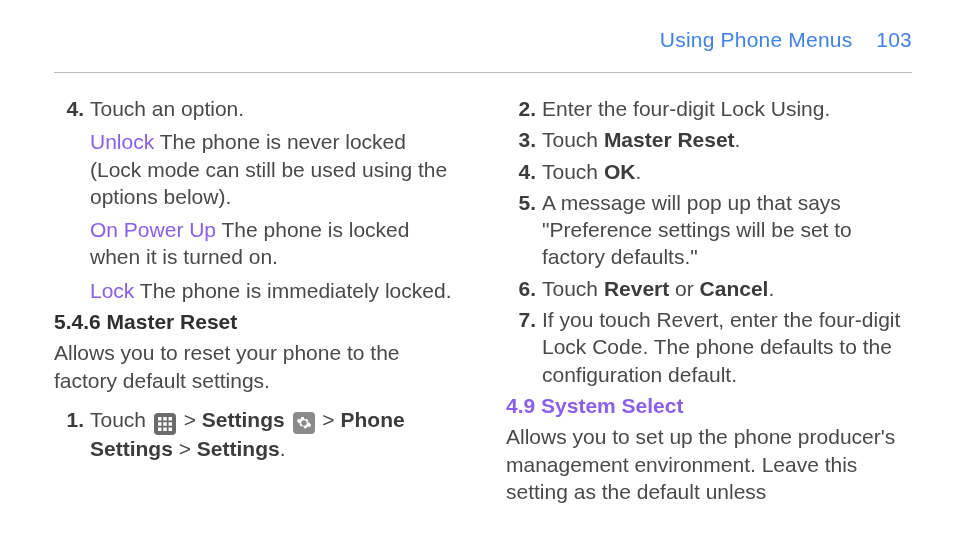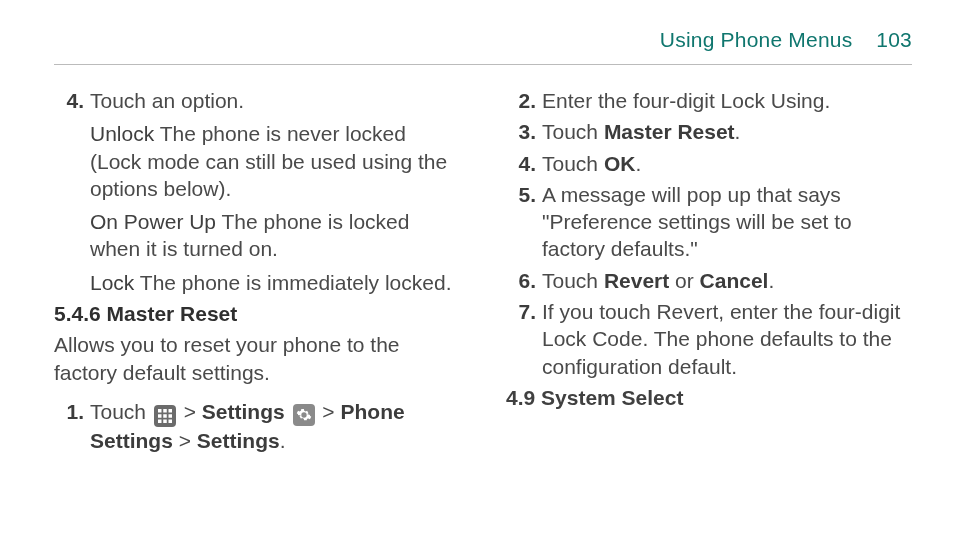--- a/index.html
+++ b/index.html
@@ -7,35 +7,35 @@
     width:954px;height:546px;
     font-family:"Helvetica Neue",Helvetica,Arial,sans-serif;
     font-weight:300;
     color:#4a4a4a;
     background:#fff;
     position:relative;
   }
   .page{box-sizing:border-box;padding:28px 42px 0 54px;}
   .header{
     display:flex;justify-content:flex-end;align-items:baseline;
-    border-bottom:1px solid #bbb;padding-bottom:12px;margin-bottom:22px;
-    font-size:21px;color:#0f766e;letter-spacing:.2px;
+    border-bottom:1px solid #bbb;padding-bottom:20px;margin-bottom:22px;
+    font-size:21px;color:#3b82f6;letter-spacing:.2px;
   }
   .header .pnum{margin-left:24px;}
   .cols{display:flex;gap:46px;}
   .col{flex:1;font-size:21px;line-height:1.3;}
   ol.list{list-style:none;margin:0;padding:0;}
   ol.list>li{display:flex;margin-bottom:4px;}
   ol.list>li>.num{
     width:30px;flex:none;font-weight:600;color:#3c3c3c;text-align:right;
     padding-right:6px;
   }
   ol.list>li>.body{flex:1;}
   .sub{margin-top:6px;}
-  .accent{color:#404040;font-weight:400;text-align:center;}
+  .accent{color:#8b5cf6;font-weight:400;text-align:center;}
   .bold{font-weight:600;color:#3c3c3c;}
   .sec-num{font-weight:700;color:#2f2f2f;font-size:21px;margin-bottom:4px;}
   .sec-num .accent{font-weight:600;}
   .para{margin:4px 0 12px 0;}
   .icon{
     display:inline-flex;width:22px;height:22px;border-radius:4px;
     vertical-align:-4px;margin:0 2px;align-items:center;justify-content:center;
   }
   .icon-apps{background:#6b6b6b;}
   .icon-apps svg{width:14px;height:14px;}
@@ -145,16 +145,17 @@
         </li>
         <li>
           <span class="num">7.</span>
           <span class="body">If you touch Revert, enter the four-digit Lock Code. The phone defaults to the configuration default.</span>
         </li>
       </ol>
 
       <div class="sec-num">
         <span class="accent">4.9 System Select</span>
       </div>
+      <div class="para">Allows you to set up the phone producer's management environment. Leave this setting as the default unless</div>
     </div>
 
   </div>
 </div>
 
 </body></html>

